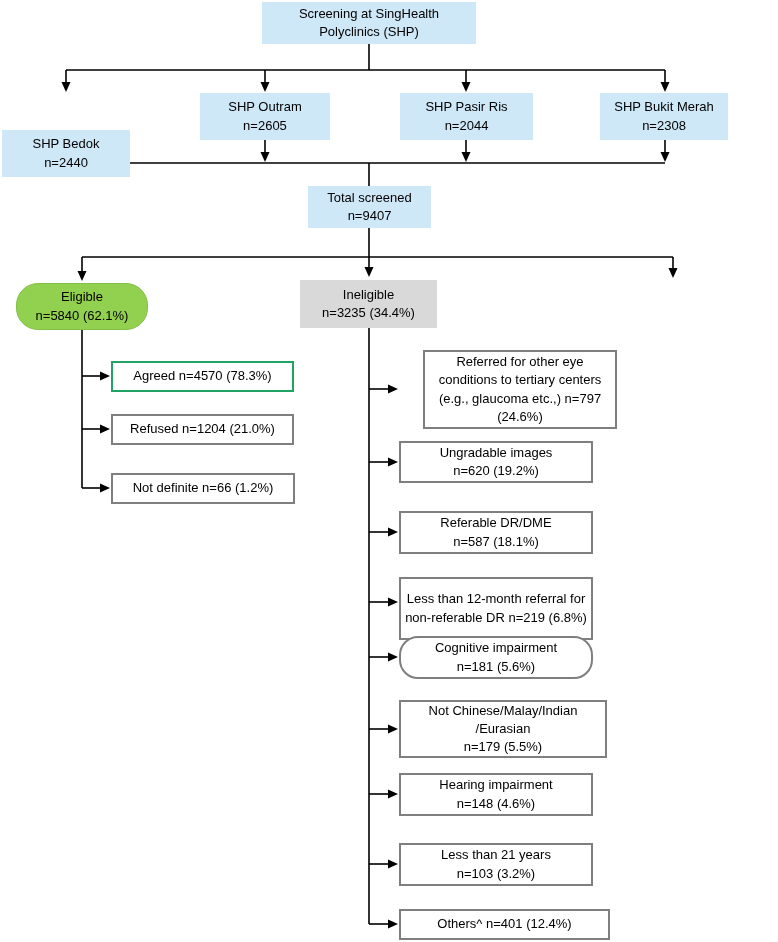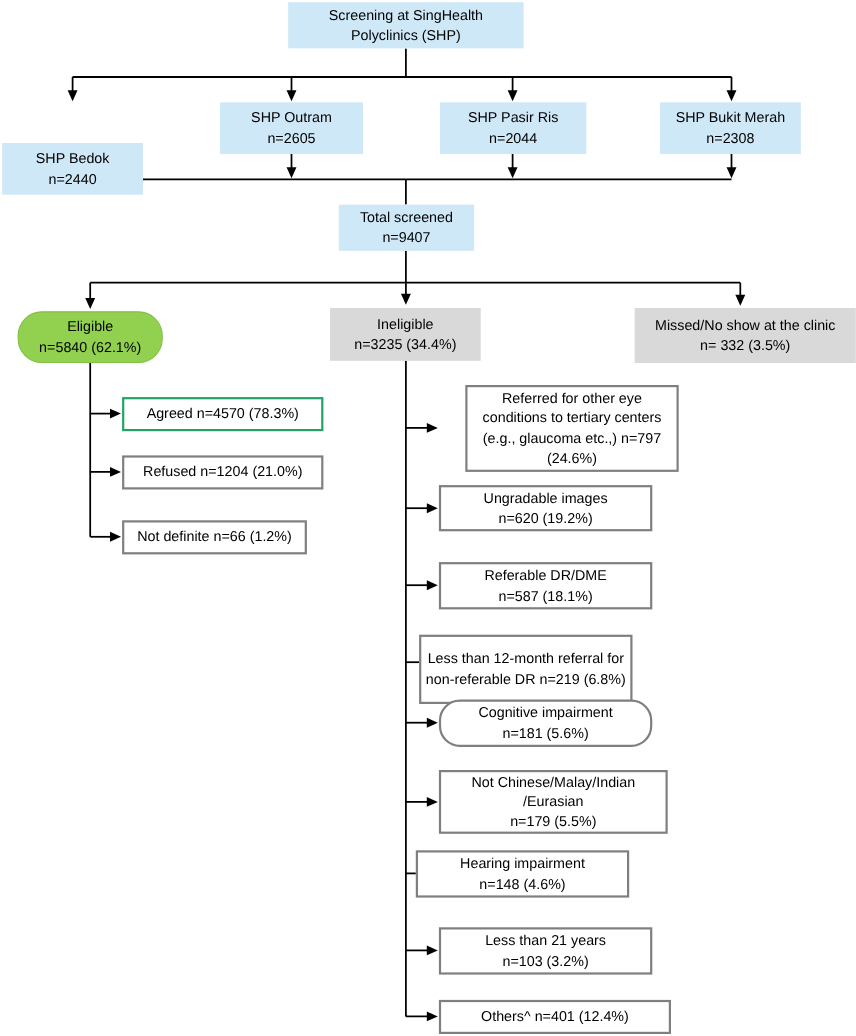--- a/index.html
+++ b/index.html
@@ -20,28 +20,28 @@
   .n-c0{left:2px;top:94px;width:128px;height:47px;margin-top:36px;}
   .n-c1{left:200px;top:93px;width:130px;height:47px;text-align:center;}
   .n-c2{left:400px;top:93px;width:133px;height:47px;}
   .n-c3{left:600px;top:93px;width:128px;height:47px;}
   .n-total{left:308px;top:186px;width:123px;height:42px;}
   .n-elig{left:16px;top:283px;width:132px;height:47px;border-radius:22px;}
   .n-inelig{left:300px;top:280px;width:137px;height:48px;}
   .n-missed{left:577px;top:280px;width:201px;height:50px;}
   .n-agreed{left:111px;top:361px;width:183px;height:31px;}
   .n-refused{left:111px;top:414px;width:183px;height:31px;}
-  .n-notdef{left:111px;top:473px;width:168px;height:31px;}
+  .n-notdef{left:111px;top:473px;width:184px;height:31px;}
   .n-r0{left:423px;top:350px;width:194px;height:79px;}
   .n-r1{left:399px;top:441px;width:194px;height:42px;}
   .n-r2{left:399px;top:511px;width:194px;height:43px;}
-  .n-r3{left:381px;top:577px;width:194px;height:63px;}
+  .n-r3{left:399px;top:577px;width:194px;height:63px;}
   .n-r4{left:399px;top:636px;width:194px;height:43px;border-radius:19px;}
   .n-r5{left:399px;top:700px;width:208px;height:58px;}
-  .n-r6{left:378px;top:773px;width:194px;height:43px;}
+  .n-r6{left:399px;top:773px;width:194px;height:43px;}
   .n-r7{left:399px;top:843px;width:194px;height:43px;}
   .n-r8{left:399px;top:909px;width:211px;height:31px;}
 </style>
 </head>
 <body>
 
 <div class="diagram">
 
   <svg class="wires" viewBox="0 0 778 942" xmlns="http://www.w3.org/2000/svg">
     <g stroke="#000" stroke-width="1.6" fill="none">
@@ -125,22 +125,20 @@
   <div class="node blue n-c3">SHP Bukit Merah
 n=2308</div>
 
   <div class="node blue n-total">Total screened
 n=9407</div>
 
   <div class="node green n-elig">Eligible
 n=5840 (62.1%)</div>
   <div class="node gray n-inelig">Ineligible
 n=3235 (34.4%)</div>
-  <div class="node gray n-missed">Missed/No show at the clinic
-n= 332 (3.5%)</div>
 
   <div class="node outline-green n-agreed">Agreed n=4570 (78.3%)</div>
   <div class="node outline n-refused">Refused n=1204 (21.0%)</div>
   <div class="node outline n-notdef">Not definite n=66 (1.2%)</div>
 
   <div class="node outline n-r0">Referred for other eye
 conditions to tertiary centers
 (e.g., glaucoma etc.,) n=797
 (24.6%)</div>
   <div class="node outline n-r1">Ungradable images

